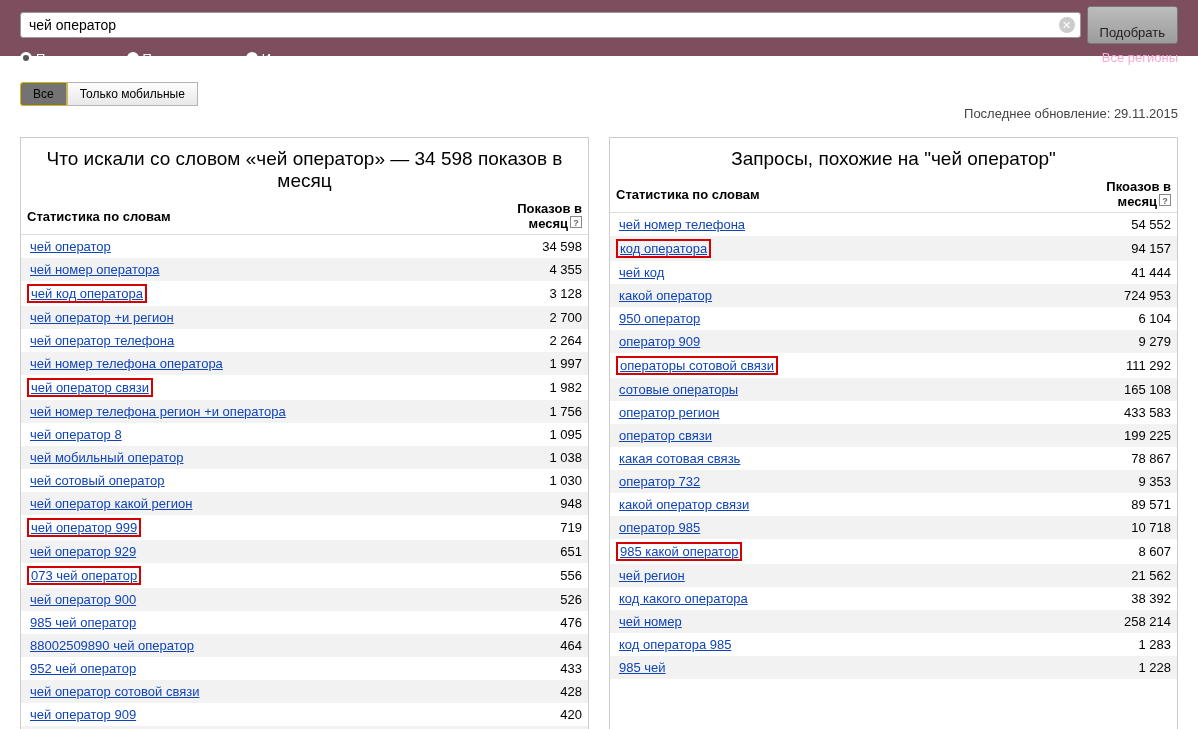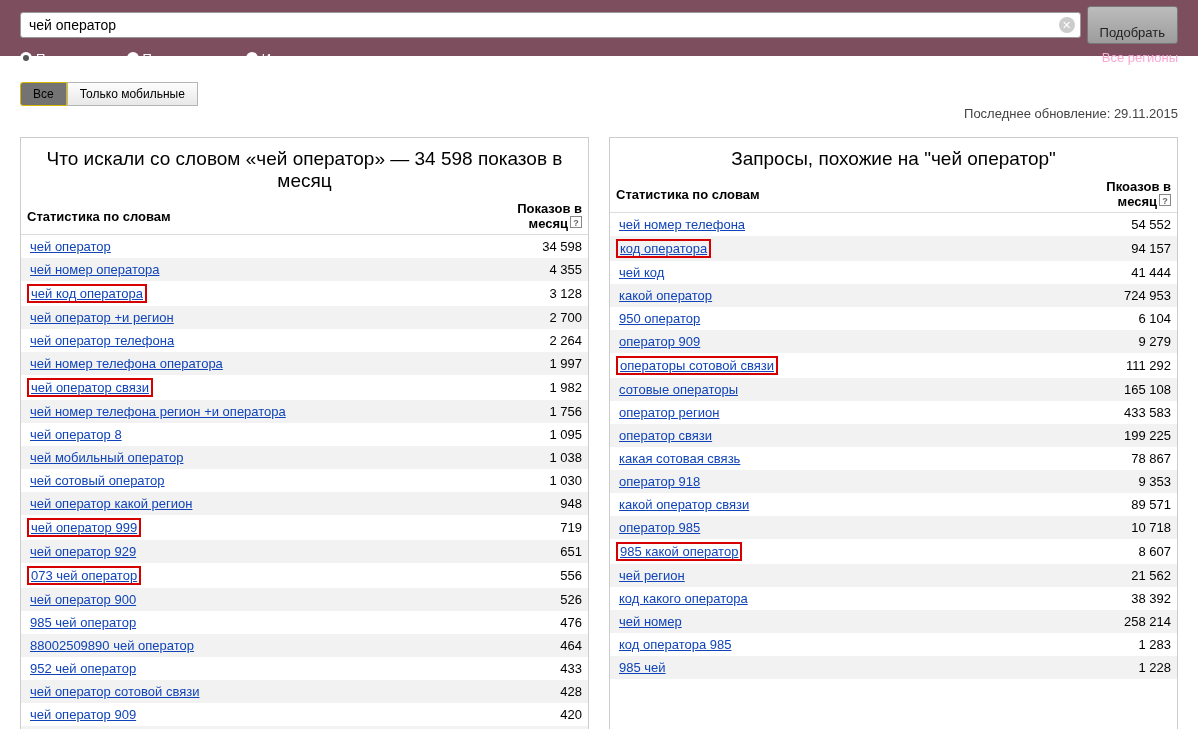--- a/index.html
+++ b/index.html
@@ -329,21 +329,21 @@
         </div>
         <div class="data-row">
           <div class="col-term"><a class="term-link">оператор связи</a></div>
           <div class="col-count">199 225</div>
         </div>
         <div class="data-row">
           <div class="col-term"><a class="term-link">какая сотовая связь</a></div>
           <div class="col-count">78 867</div>
         </div>
         <div class="data-row">
-          <div class="col-term"><a class="term-link">оператор 918</a></div>
+          <div class="col-term"><a class="term-link">оператор 732</a></div>
           <div class="col-count">9 353</div>
         </div>
         <div class="data-row">
           <div class="col-term"><a class="term-link">какой оператор связи</a></div>
           <div class="col-count">89 571</div>
         </div>
         <div class="data-row">
           <div class="col-term"><a class="term-link">оператор 985</a></div>
           <div class="col-count">10 718</div>
         </div>

